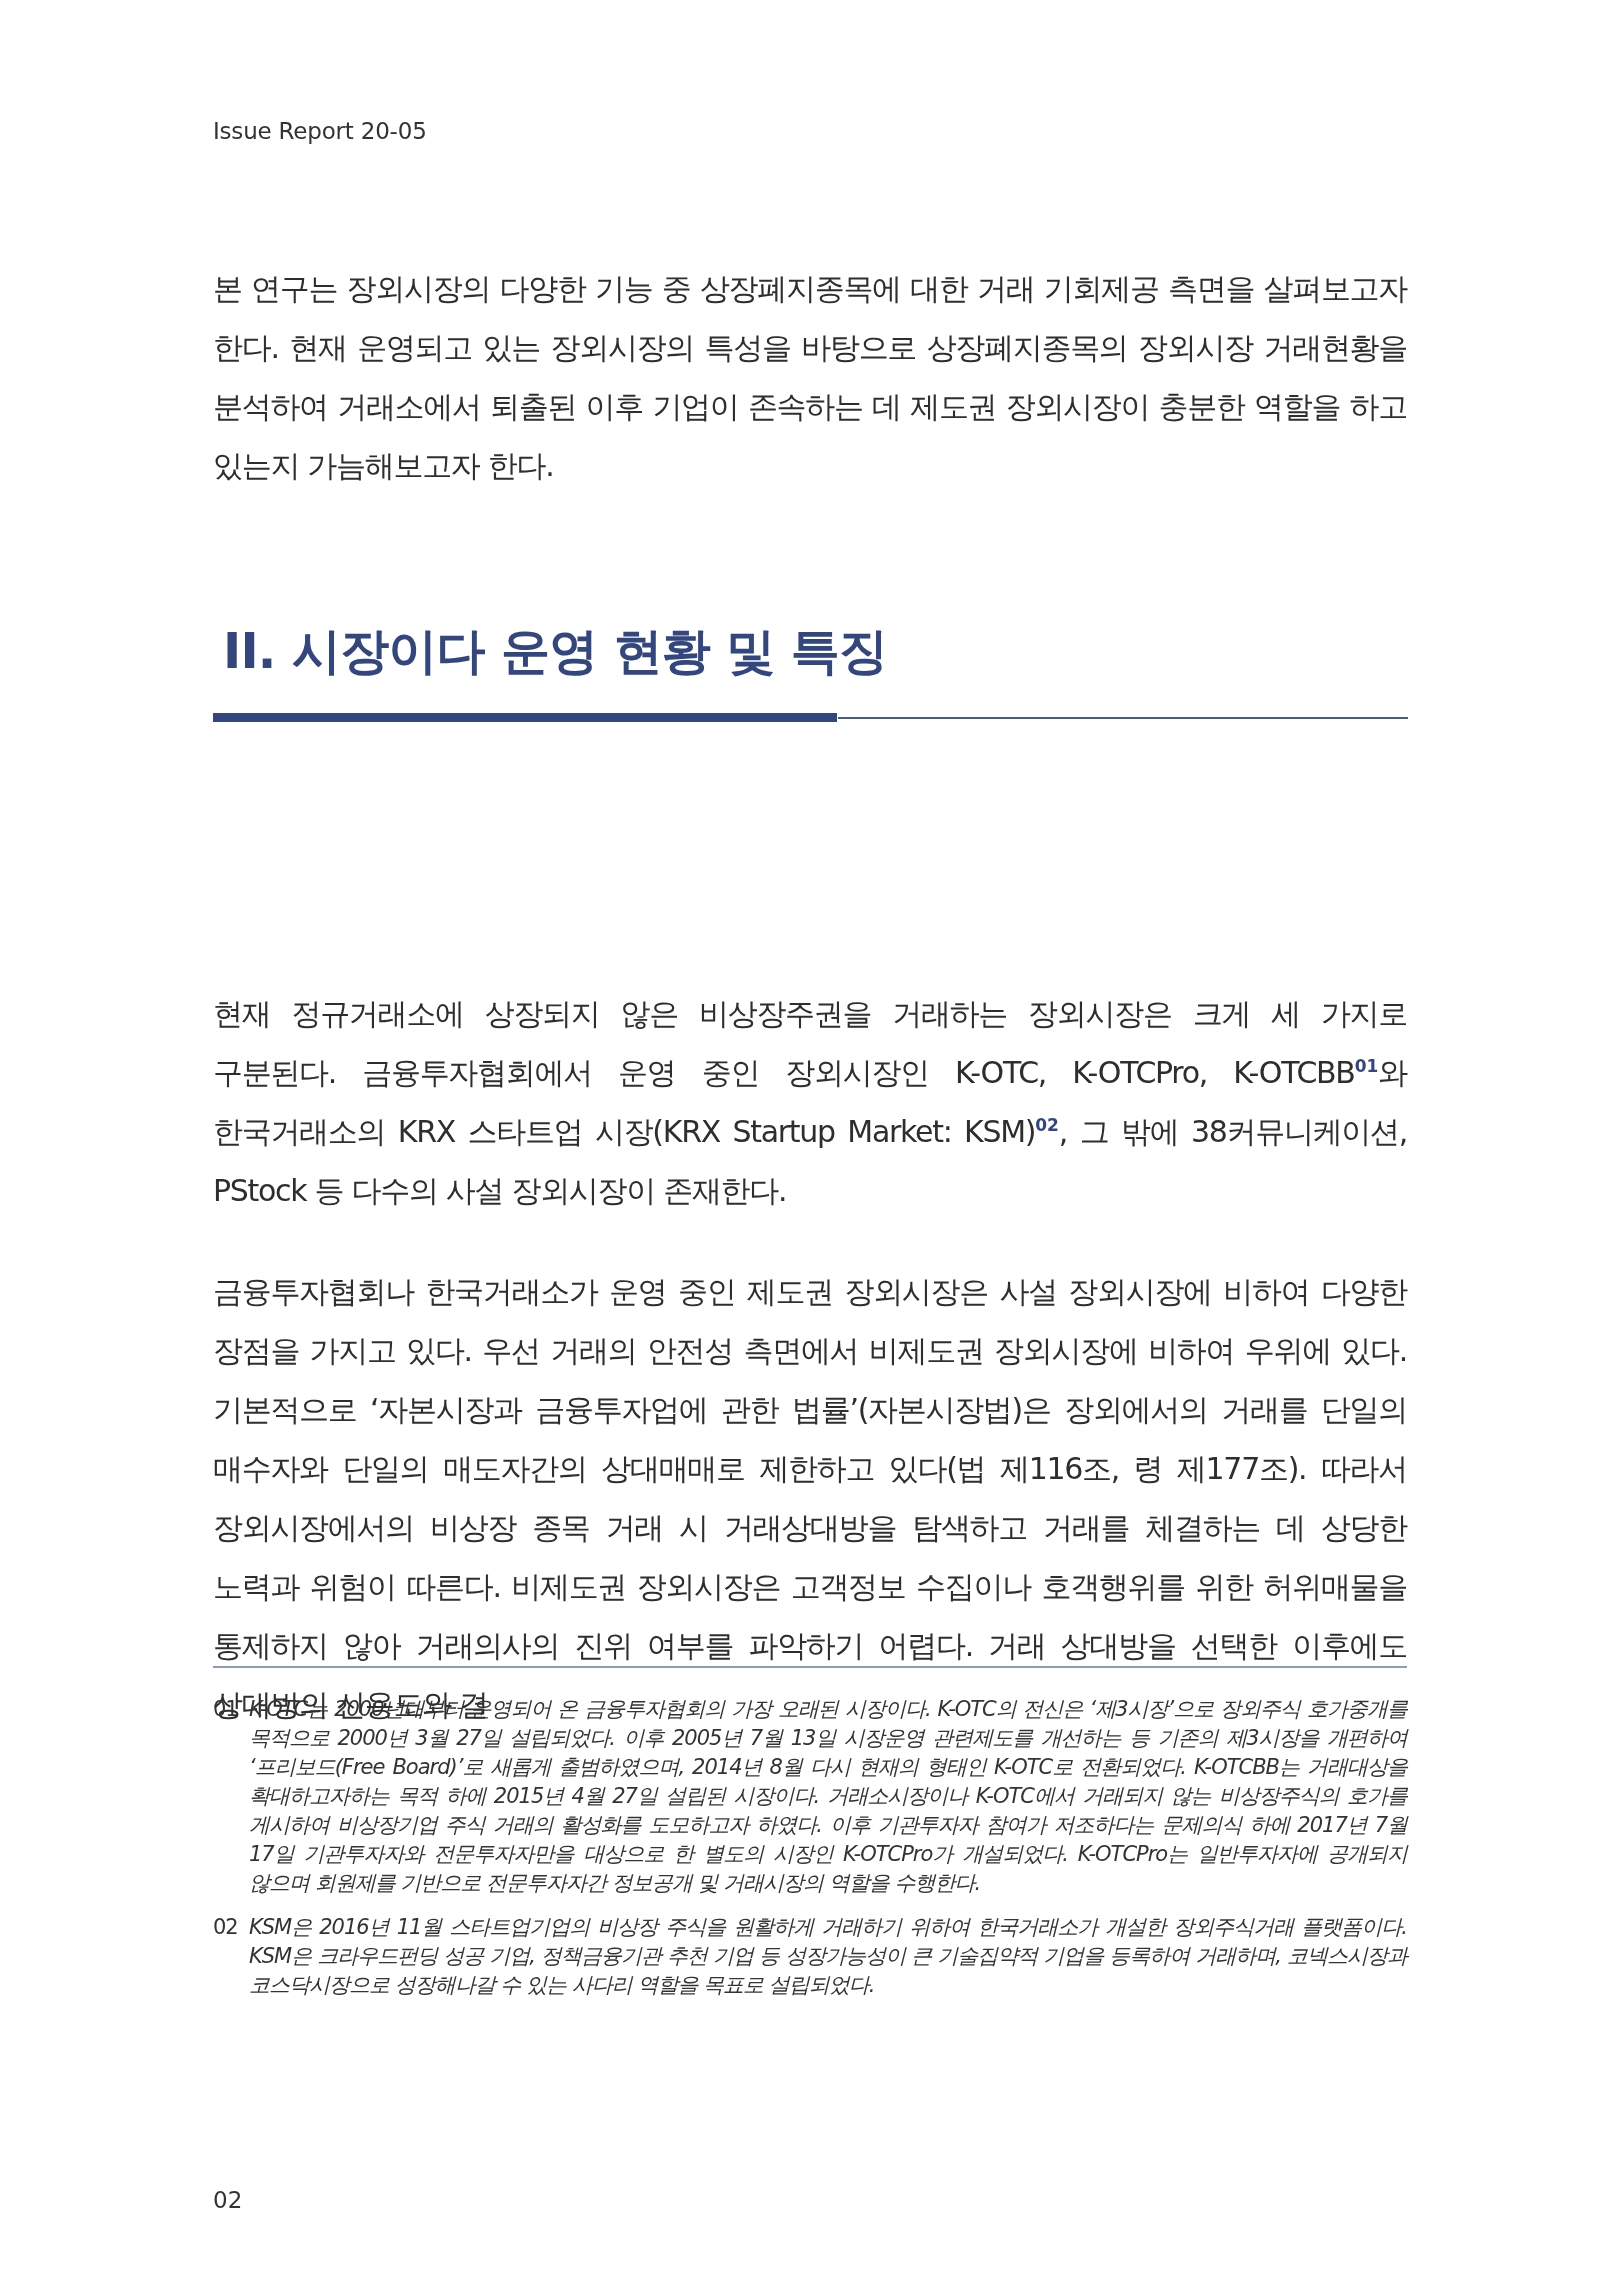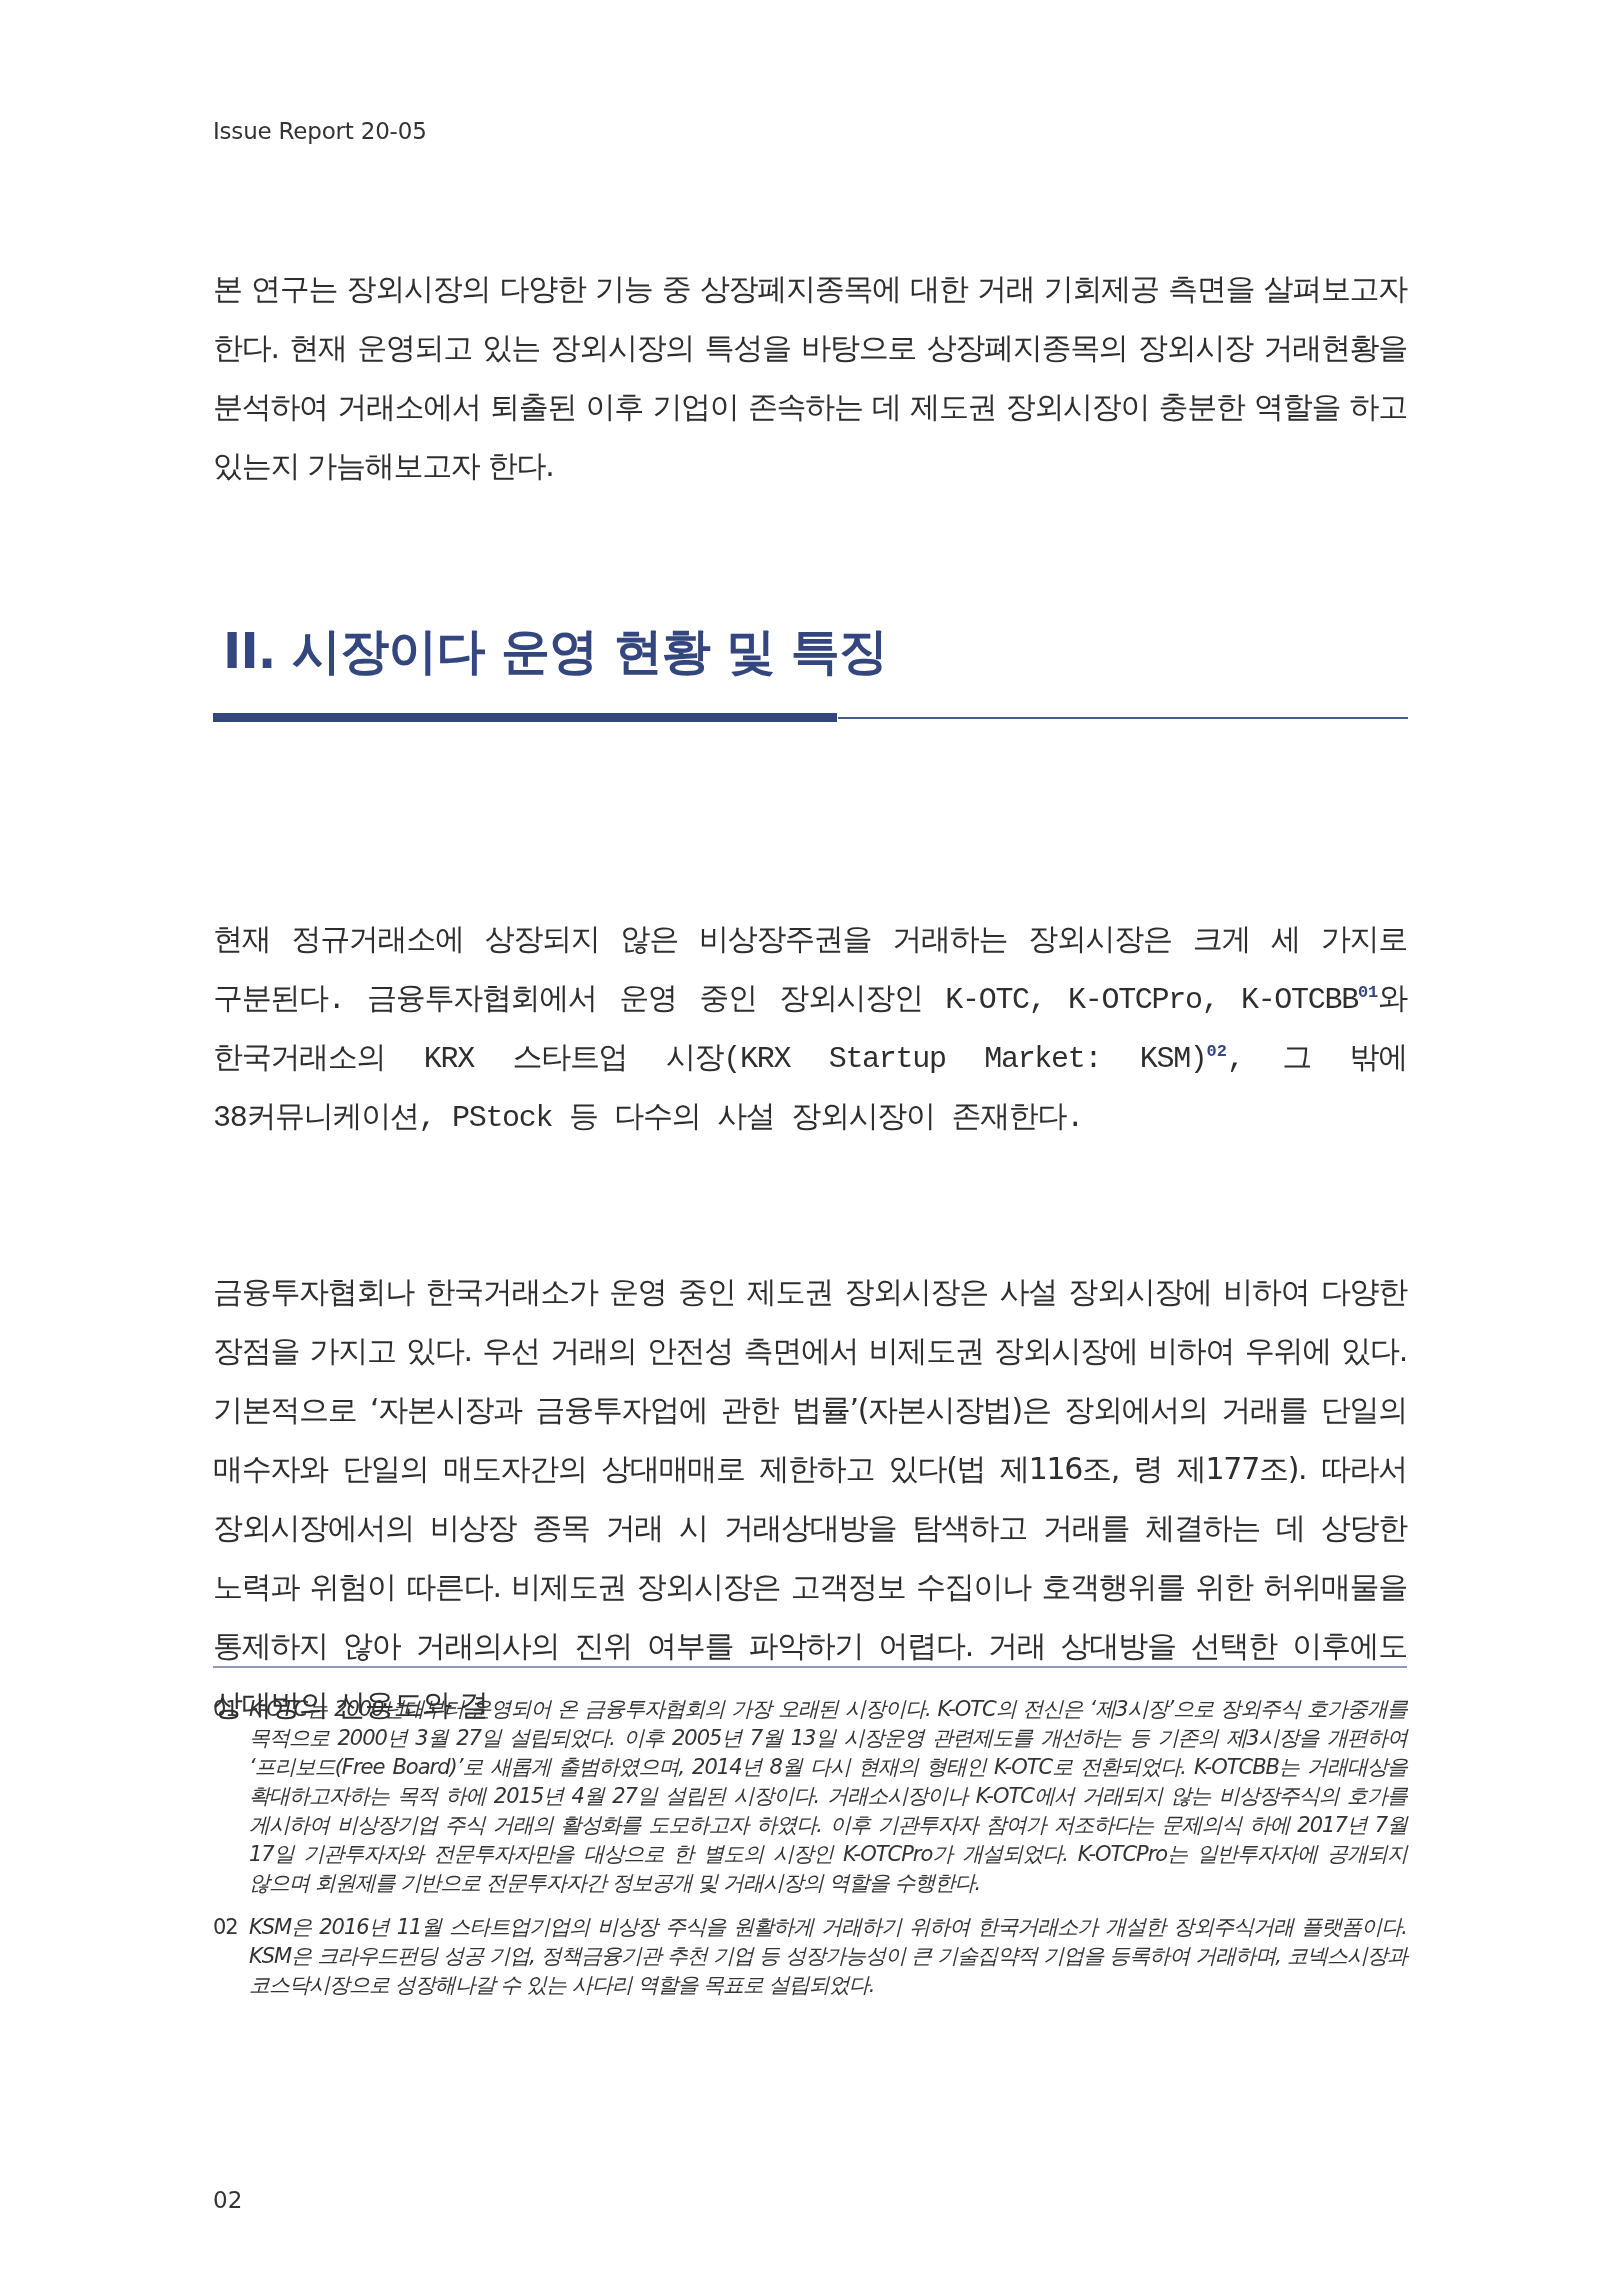--- a/index.html
+++ b/index.html
@@ -135,21 +135,21 @@
 
   <div class="body-text" style="top: 259px;">
     <p>본 연구는 장외시장의 다양한 기능 중 상장폐지종목에 대한 거래 기회제공 측면을 살펴보고자 한다. 현재 운영되고 있는 장외시장의 특성을 바탕으로 상장폐지종목의 장외시장 거래현황을 분석하여 거래소에서 퇴출된 이후 기업이 존속하는 데 제도권 장외시장이 충분한 역할을 하고 있는지 가늠해보고자 한다.</p>
   </div>
 
   <h2 class="h2" style="margin:0;">II. 시장이다 운영 현황 및 특징</h2>
   <div class="h2-rule-thick"></div>
   <div class="h2-rule-thin"></div>
 
 
-  <div class="body-text" style="top: 912px; font-family: Liberation Mono, monospace;">
+  <div class="body-text" style="top: 984px;">
     <p><span>현재 정규거래소에 상장되지 않은 비상장주권을 거래하는 장외시장은 크게 세 가지로 구분된다. 금융투자협회에서 운영 중인 장외시장인 K-OTC, K-OTCPro, K-OTCBB</span><span class="sup">01</span><span>와 한국거래소의 KRX 스타트업 시장(KRX Startup Market: KSM)</span><span class="sup">02</span><span>, 그 밖에 38커뮤니케이션, PStock 등 다수의 사설 장외시장이 존재한다.</span></p>
   </div>
 
   <div class="body-text" style="top: 1262px;">
     <p>금융투자협회나 한국거래소가 운영 중인 제도권 장외시장은 사설 장외시장에 비하여 다양한 장점을 가지고 있다. 우선 거래의 안전성 측면에서 비제도권 장외시장에 비하여 우위에 있다. 기본적으로 ‘자본시장과 금융투자업에 관한 법률’(자본시장법)은 장외에서의 거래를 단일의 매수자와 단일의 매도자간의 상대매매로 제한하고 있다(법 제116조, 령 제177조). 따라서 장외시장에서의 비상장 종목 거래 시 거래상대방을 탐색하고 거래를 체결하는 데 상당한 노력과 위험이 따른다. 비제도권 장외시장은 고객정보 수집이나 호객행위를 위한 허위매물을 통제하지 않아 거래의사의 진위 여부를 파악하기 어렵다. 거래 상대방을 선택한 이후에도 상대방의 신용도와 결</p>
   </div>
 
   <div class="fn-rule"></div>
 
   <div class="footnotes">

